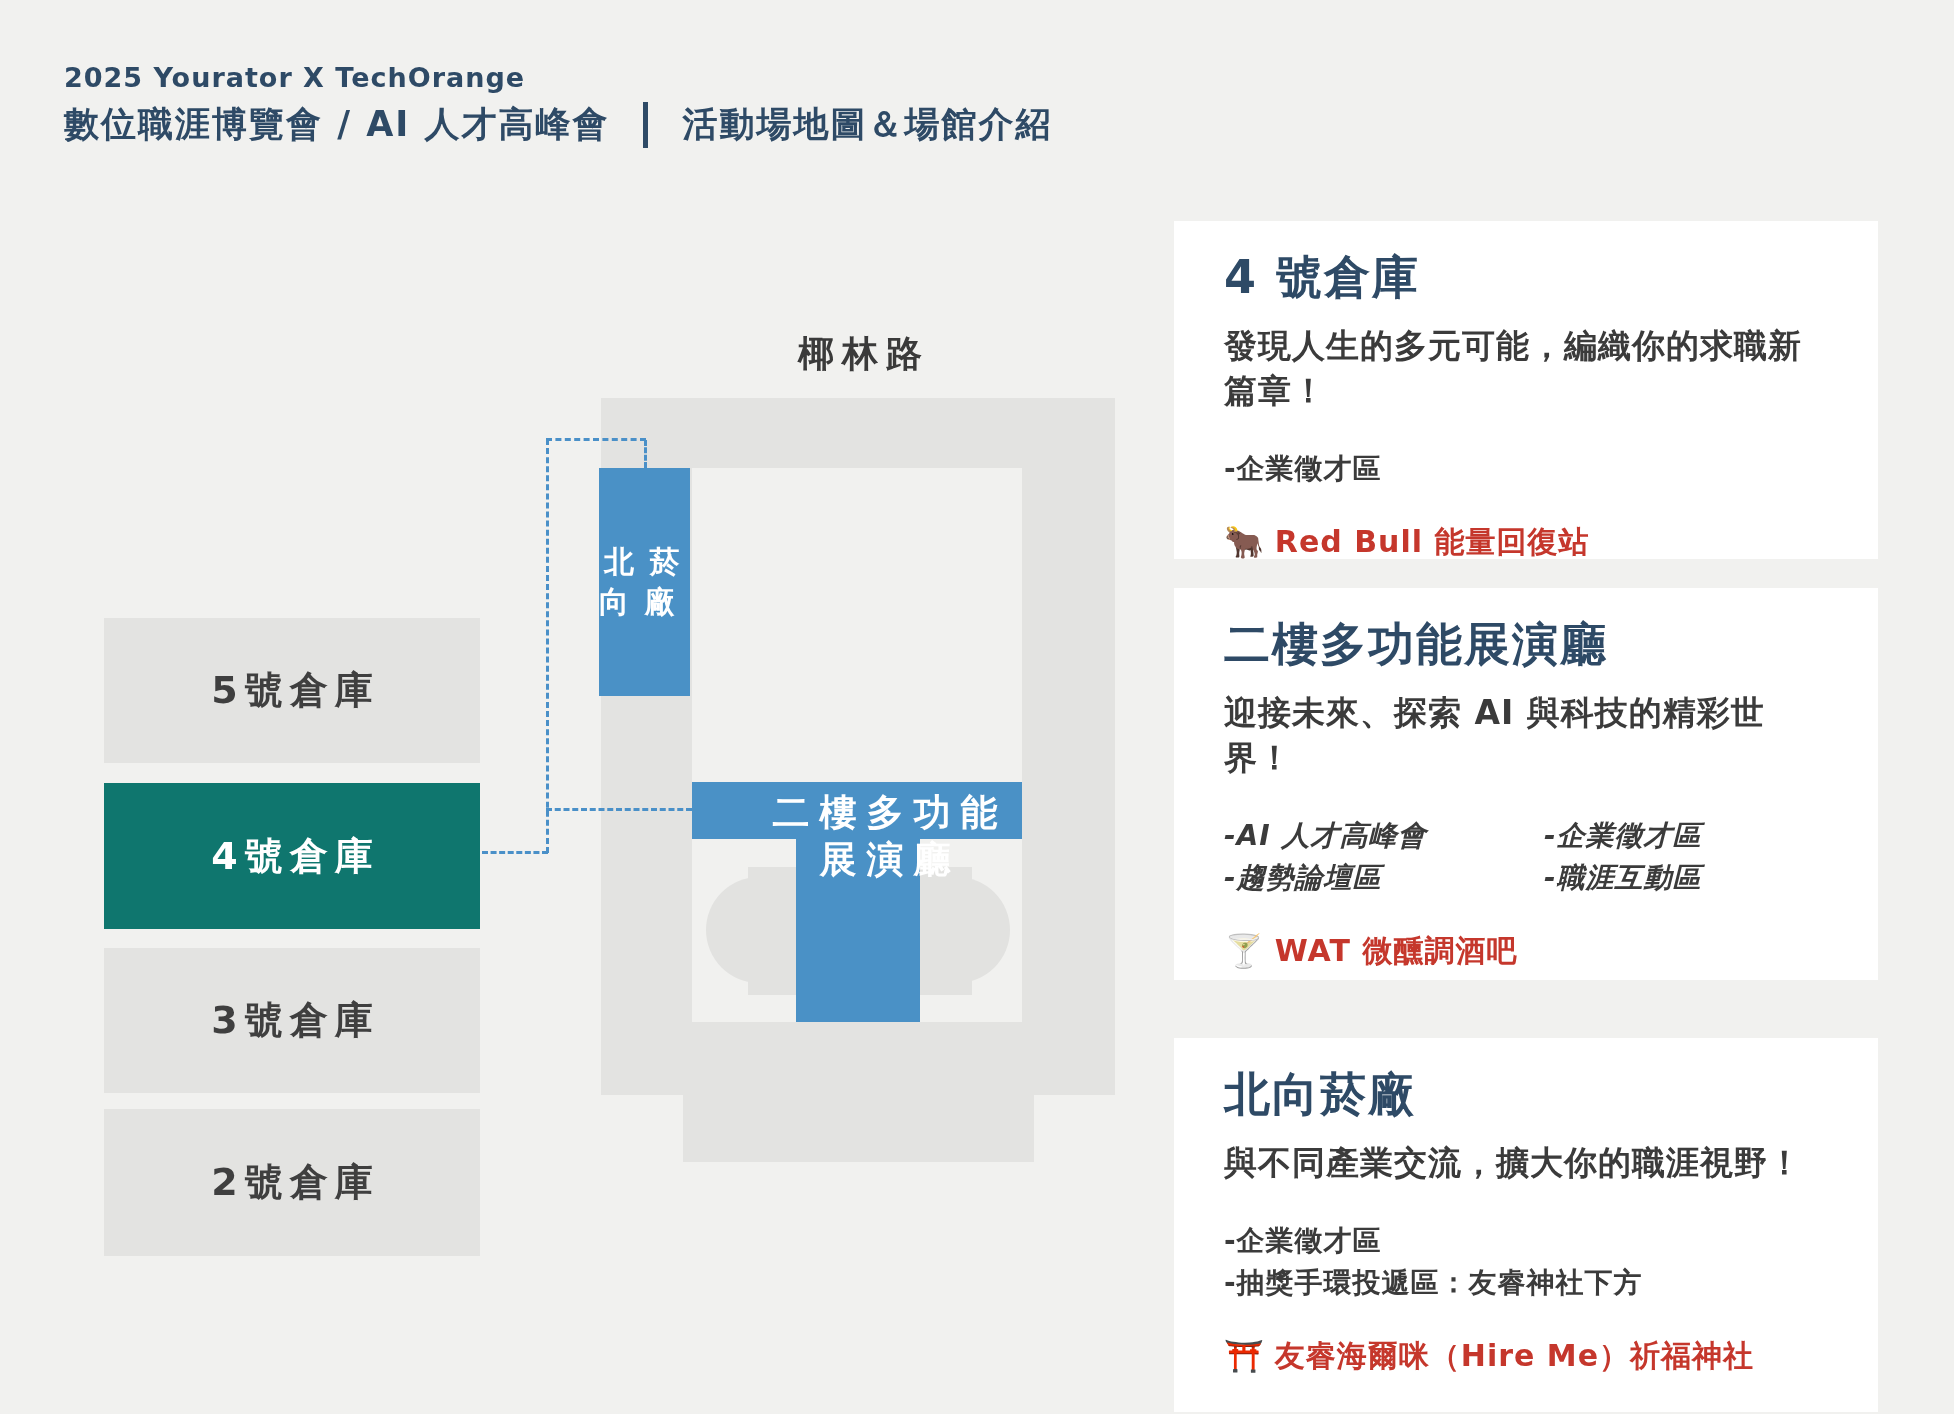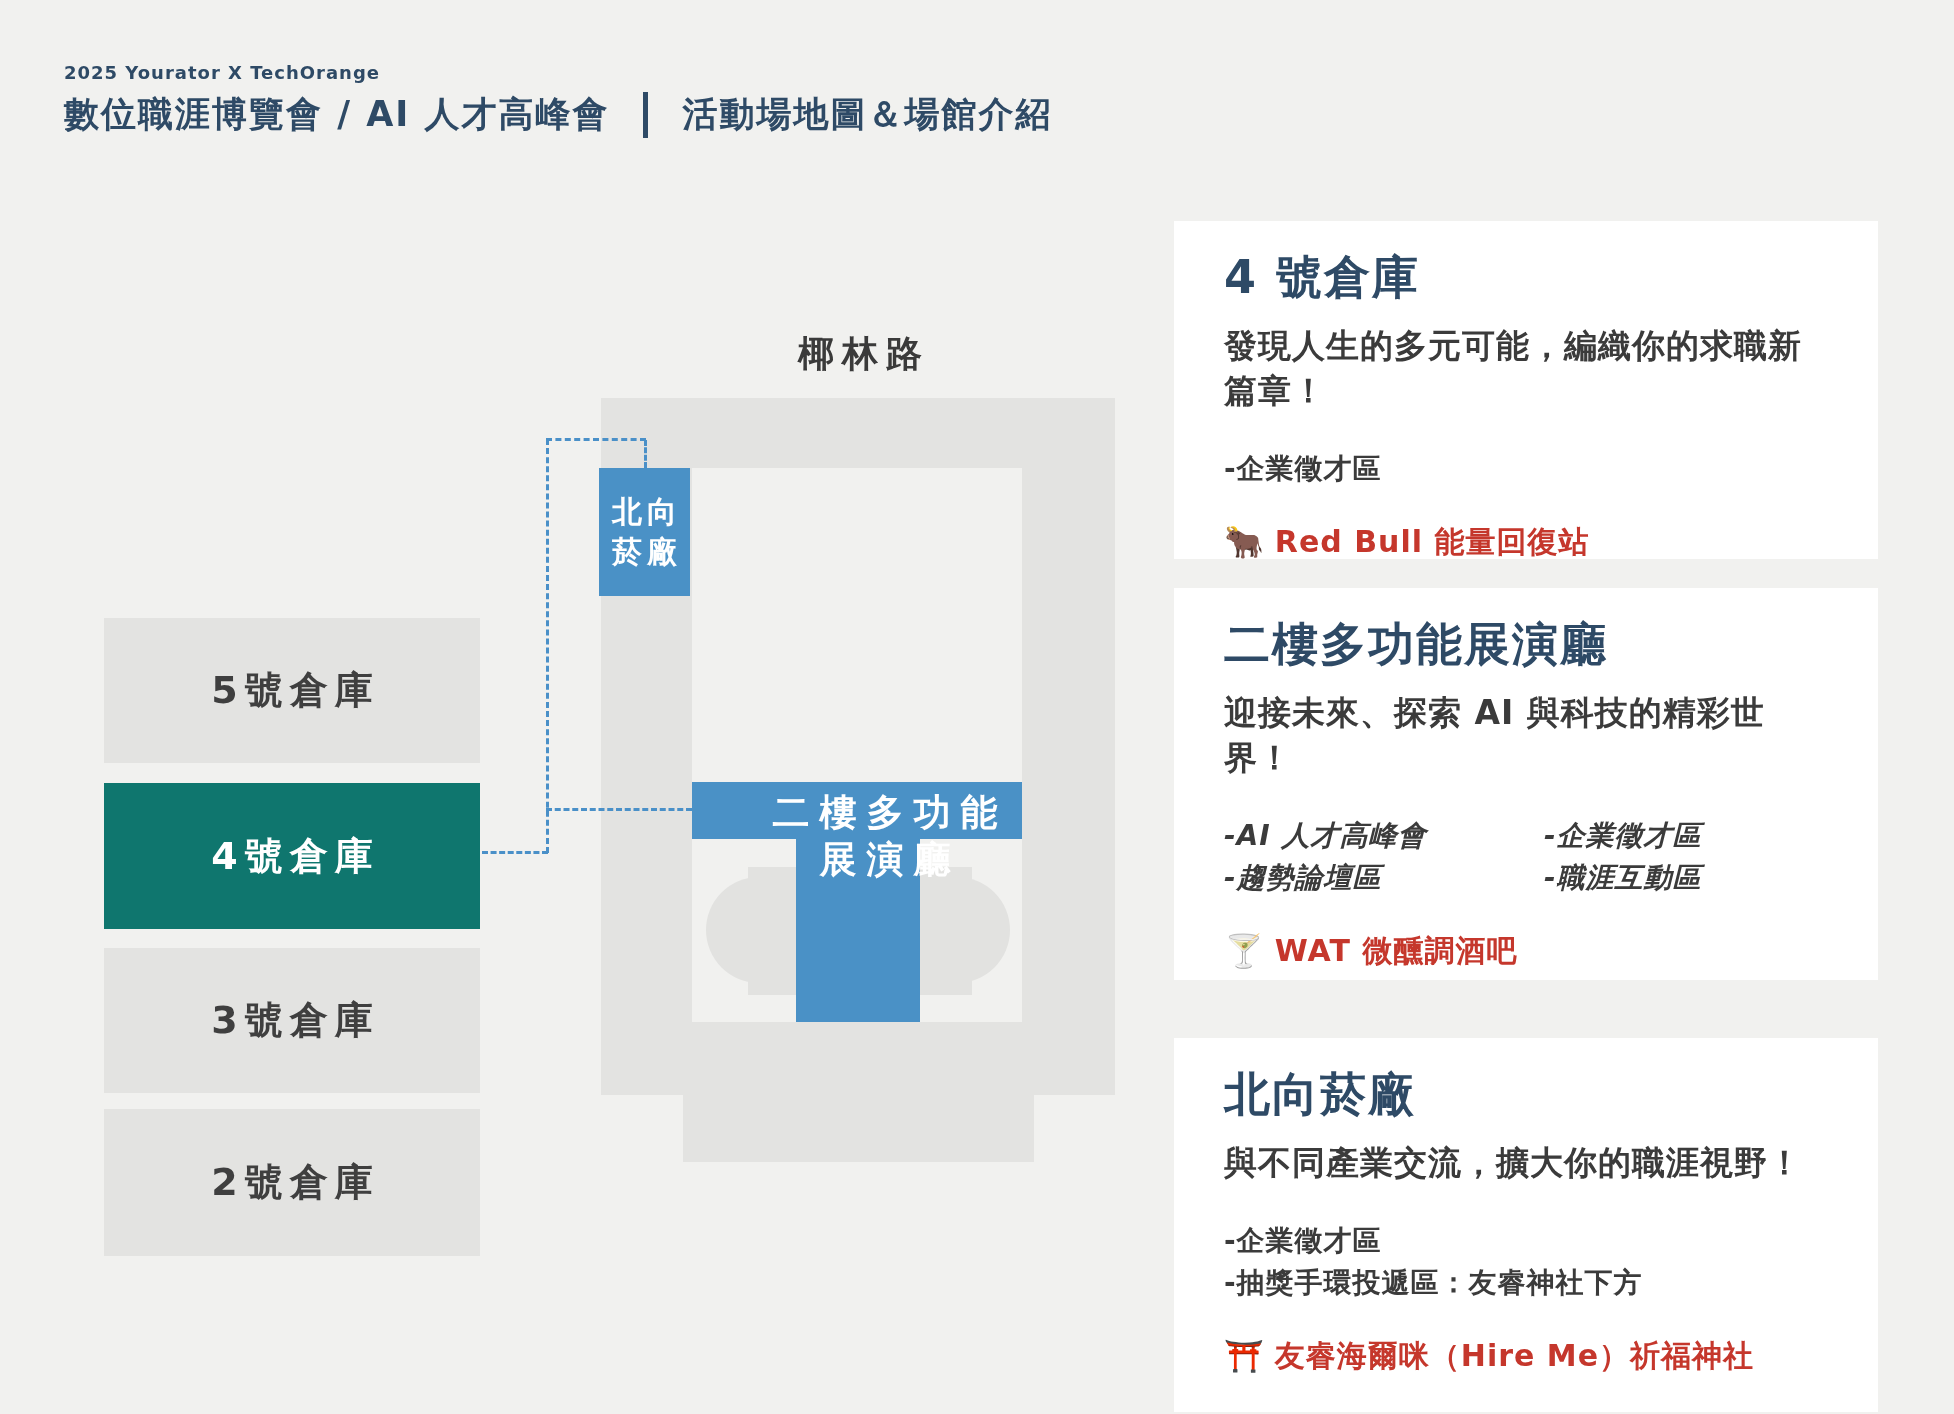--- a/index.html
+++ b/index.html
@@ -10,40 +10,40 @@
     color:#3b3b3b;
   }
   .page {
     position:relative;
     width:1954px; height:1414px;
     background:#f1f1ef;
     overflow:hidden;
   }
   
   .header { position:absolute; left:64px; top:62px; }
-  .eyebrow { font-size:18px; letter-spacing:1px; color:#2e4a66; }
+  .eyebrow { font-size:27px; letter-spacing:1px; color:#2e4a66; }
   .titlerow { display:flex; align-items:center; gap:34px; margin-top:8px; }
   .title-part { font-size:35px; letter-spacing:2px; color:#2e4a66; white-space:nowrap; }
   .title-sep { width:5px; height:46px; background:#2e4a66; }
 
   
   .abs { position:absolute; }
   .road-label { left:798px; top:330px; font-size:36px; letter-spacing:8px; color:#3a3a3a; }
 
   .gray { background:#e3e3e1; }
   .b-outer   { left:601px;  top:398px;  width:514px; height:697px; }
   .b-court   { left:692px;  top:468px;  width:330px; height:554px; background:#f1f1ef; }
   .b-ext     { left:683px;  top:1095px; width:351px; height:67px; }
   .pill      { left:706px;  top:877px;  width:304px; height:106px; border-radius:54px; background:#e2e2e0; }
   .pill-rect { left:748px;  top:867px;  width:224px; height:128px; background:#e2e2e0; }
 
   .blue { background:#4a91c6; color:#ffffff; }
   .north-box {
-    left:599px; top:468px; width:91px; height:128px;
-    display:flex; flex-direction:column; align-items:center; justify-content:center;
+    left:599px; top:468px; width:91px; height:228px;
+    display:flex; flex-direction:row; align-items:center; justify-content:space-between;
     font-size:30px; letter-spacing:5px; line-height:40px; text-indent:5px;
   }
   .hall-hbar { left:692px; top:782px; width:330px; height:57px; }
   .hall-vbar { left:796px; top:839px; width:124px; height:183px; }
   .hall-label {
     left:692px; top:789px; width:386px;
     text-align:center; font-size:37px; letter-spacing:10px; line-height:47px;
     color:#ffffff; text-indent:10px;
   }
 

